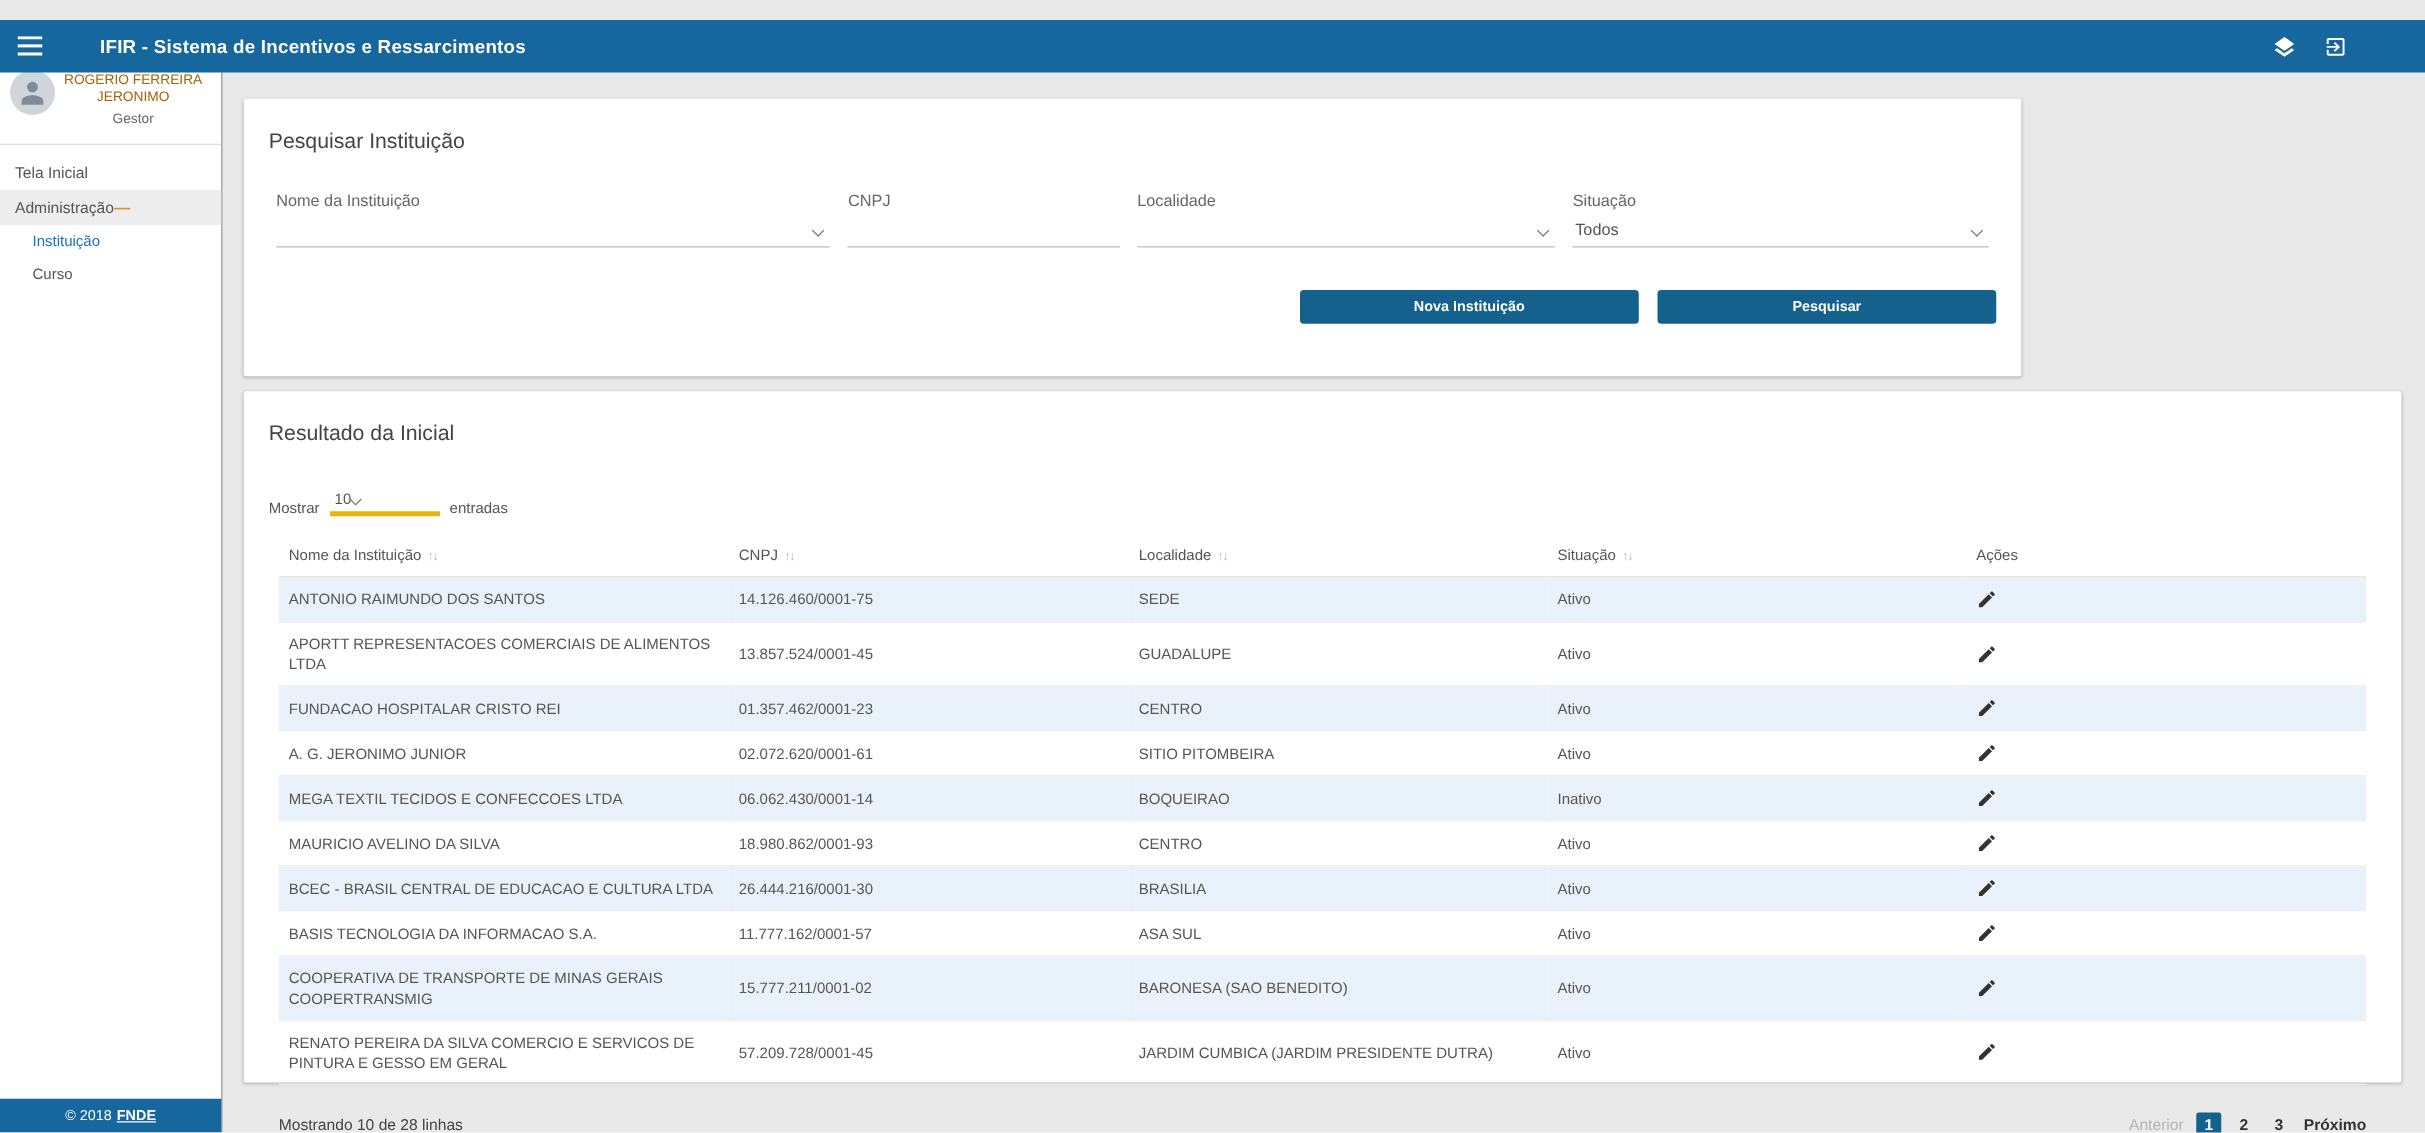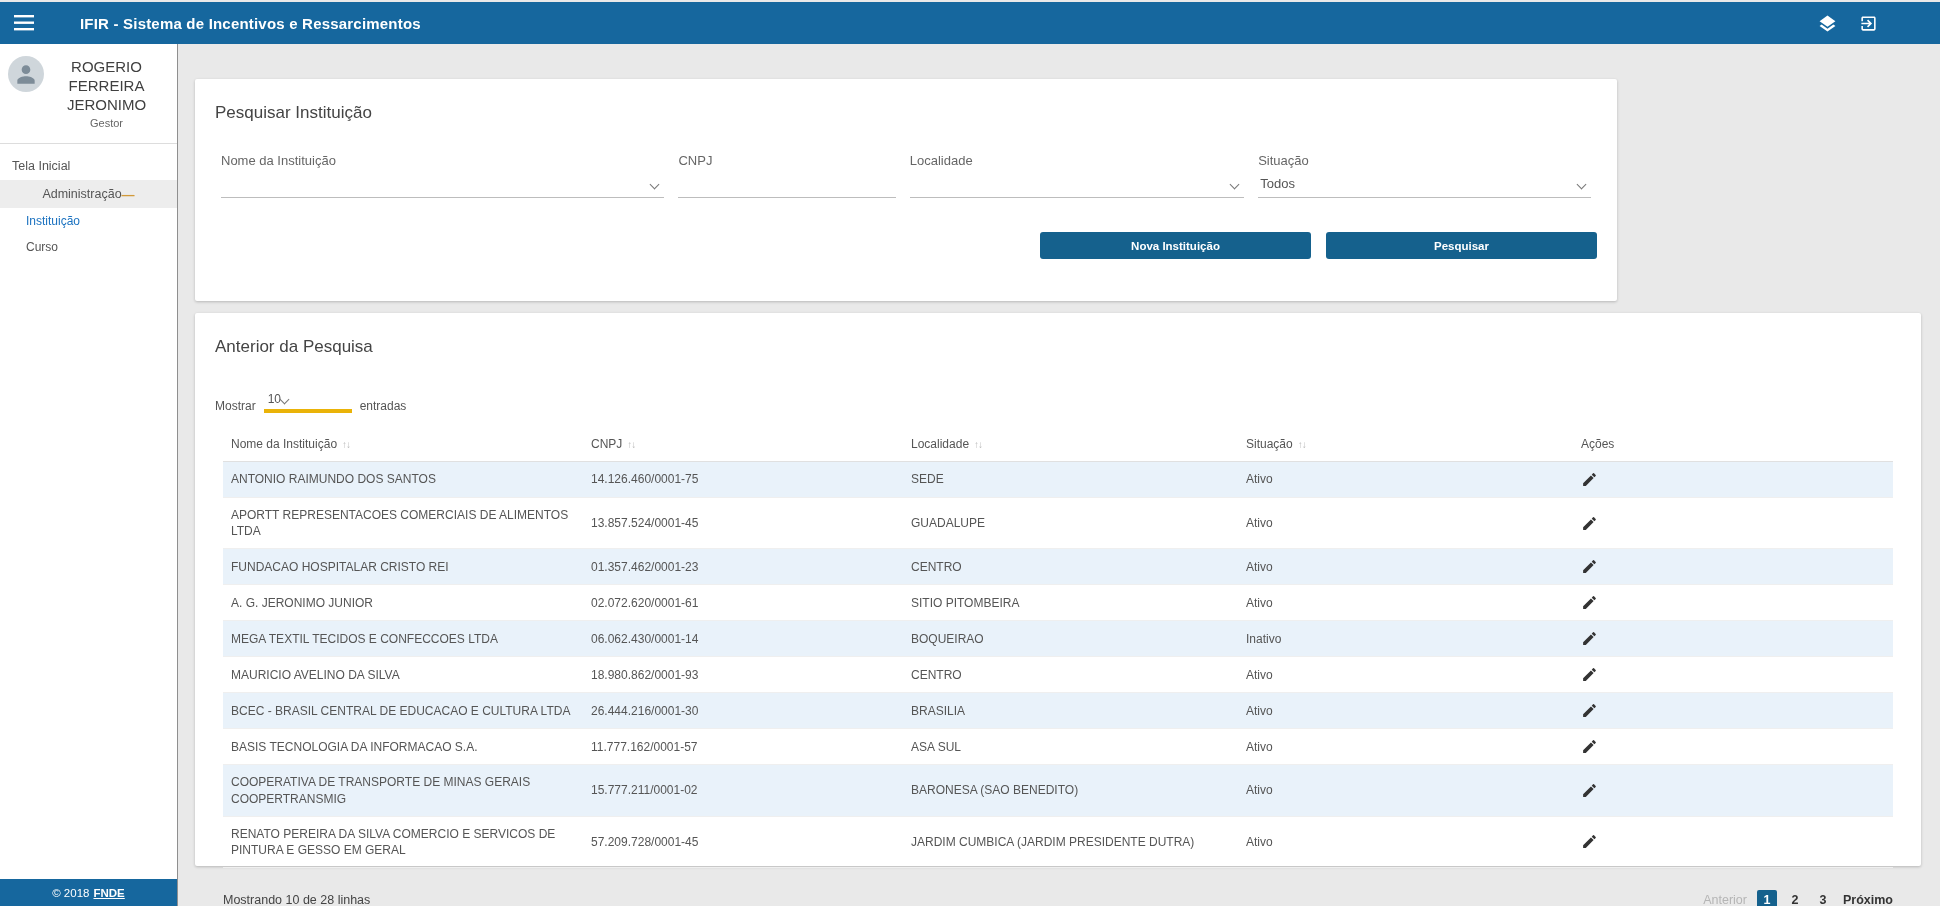--- a/index.html
+++ b/index.html
@@ -13,42 +13,42 @@
   *{box-sizing:border-box;margin:0;padding:0;}
   html,body{width:1940px;height:906px;}
   body{
     font-family:"Liberation Sans",sans-serif;
     background:#e9e9e9;
     position:relative;
     overflow:hidden;
   }
   
   .topbar{
-    position:absolute;top:2px;left:0;width:1940px;height:42px;
+    position:absolute;top:16px;left:0;width:1940px;height:42px;
     background:var(--brand);display:flex;align-items:center;color:#fff;z-index:20;
   }
   .hamburger{margin-left:14px;cursor:pointer;display:flex;align-items:center;}
   .topbar-title{margin-left:46px;font-size:15px;font-weight:bold;letter-spacing:.2px;}
   .topbar-right{margin-left:auto;display:flex;gap:22px;padding-right:62px;align-items:center;}
   .icon-btn{cursor:pointer;display:flex;align-items:center;}
   .icon-btn svg{display:block;}
   
   .sidebar{
     position:absolute;top:42px;left:0;width:178px;bottom:0;background:#fff;
     border-right:1px solid #8f8f8f;
   }
   .user{padding:14px 8px 4px 8px;display:flex;align-items:flex-start;}
   .avatar{width:36px;height:36px;border-radius:50%;background:#cfd6db;display:flex;align-items:center;justify-content:center;flex:0 0 36px;overflow:hidden;}
   .user-meta{flex:1;text-align:center;padding-top:2px;}
-  .user-name{font-size:15px;color:#404040;line-height:1.25;}
+  .user-name{font-size:11px;color:#a16207;line-height:1.25;}
   .user-role{font-size:11px;color:#666;margin-top:3px;}
   .sidebar-divider{border-bottom:1px solid #ddd;margin-top:10px;}
   .nav{margin-top:8px;font-size:12.5px;}
   .nav-item{padding:7px 12px;color:#555;cursor:pointer;}
-  .nav-item.group{background:#ededed;display:flex;justify-content:center;align-items:center;color:#555;}
+  .nav-item.group{background:#ededed;display:flex;justify-content:flex-start;align-items:center;color:#555;}
   .collapse-glyph{color:var(--collapse);font-weight:bold;font-size:13px;line-height:1;}
   .nav-sub{padding:6px 12px 6px 26px;color:#555;cursor:pointer;font-size:12px;}
   .nav-sub.active{color:var(--link);}
   .sidebar-footer{
     position:absolute;bottom:0;left:0;right:0;height:27px;background:var(--brand);
     color:#fff;font-size:11.5px;display:flex;align-items:center;justify-content:center;gap:4px;
   }
   .sidebar-footer b{text-decoration:underline;}
   
   .card{position:absolute;background:#fff;box-shadow:0 1px 3px rgba(0,0,0,.22);border-radius:2px;}
@@ -176,21 +176,21 @@
       </span>
     </div>
   </div>
   <div class="btn-row">
     <button class="btn">Nova Instituição</button>
     <button class="btn">Pesquisar</button>
   </div>
 </div>
 
 <div class="card card-results">
-  <h2>Anterior da Pesquisa</h2>
+  <h2>Resultado da Inicial</h2>
 
   <div class="pagesize-row">
     <span>Mostrar</span>
     <span class="pagesize-select">
       <span>10</span>
       <span class="chevron"></span>
     </span>
     <span>entradas</span>
   </div>
 

